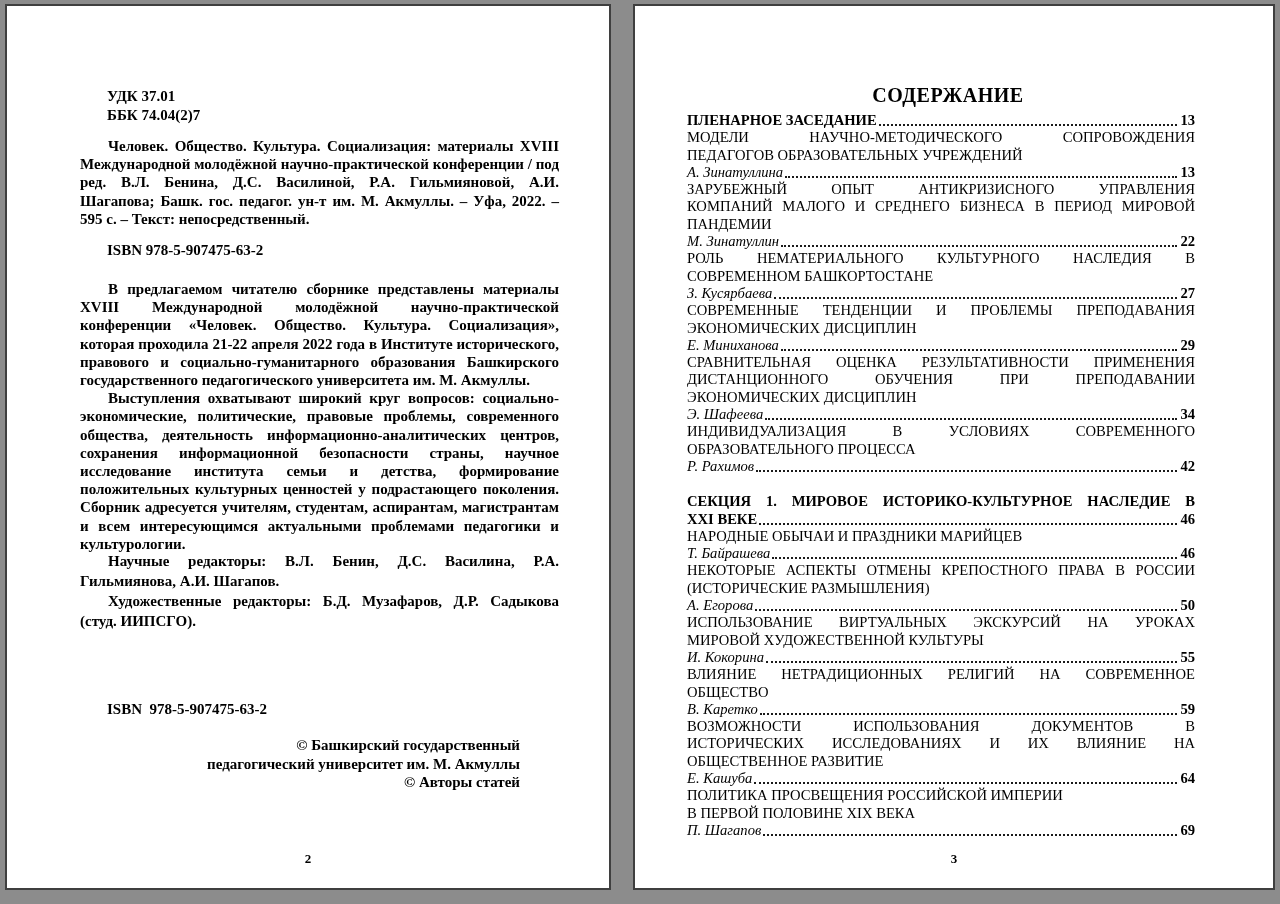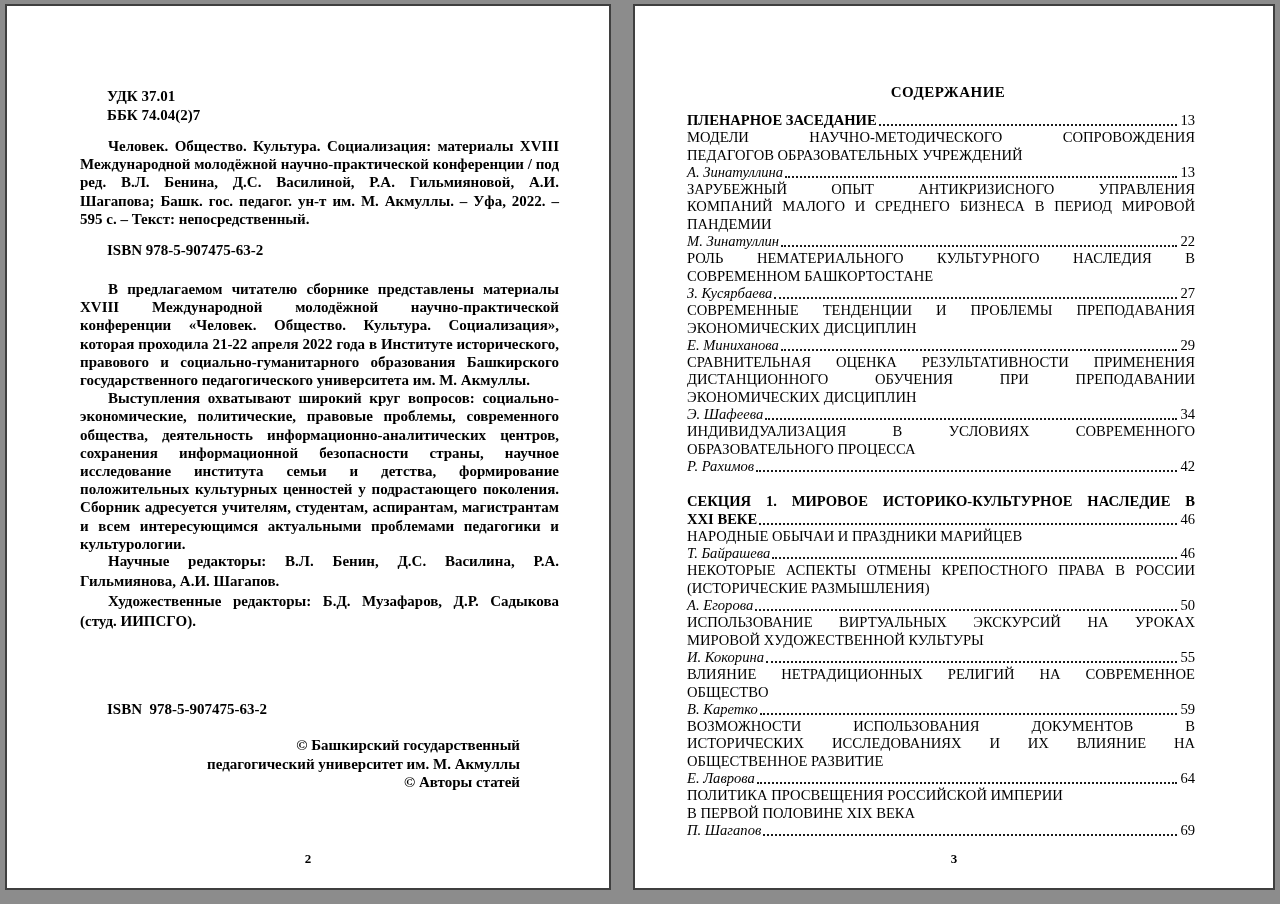--- a/index.html
+++ b/index.html
@@ -41,36 +41,36 @@
   .editors p{text-indent:28px;}
   .isbn-bottom{left:100px;top:695px;}
   .copyright{left:73px;top:730px;width:440px;text-align:right;line-height:18.5px;}
   .pagenum{
     left:0;right:0;top:845px;
     text-align:center;
     font-size:13px;font-weight:bold;
   }
 
   
-  .toc-title{left:59px;top:78px;width:508px;text-align:center;font-weight:bold;font-size:15px;letter-spacing:.5px;}
+  .toc-title{left:59px;top:78px;width:508px;text-align:center;font-weight:bold;font-size:20px;letter-spacing:.5px;}
   .toc-entries{left:52px;top:106px;width:508px;}
   .toc-entry{font-weight:normal;}
   .toc-entry.bold{font-weight:bold;}
   .toc-entry.gap{margin-top:18px;}
   .toc-line{line-height:17.3px;}
   .toc-line.just{text-align:justify;text-align-last:justify;}
   .leader-row{display:flex;align-items:flex-end;line-height:17.3px;}
   .leader-row .lt{white-space:nowrap;}
   .leader-row.author .lt{font-style:italic;font-weight:normal;}
   .leader-row .dots{
     flex:1;min-width:8px;
     border-bottom:2px dotted #1a1a1a;
     margin:0 3px 3px 2px;
   }
-  .leader-row .pg{white-space:nowrap;font-weight:normal;}
+  .leader-row .pg{white-space:nowrap;font-weight:bold;}
 </style>
 </head>
 <body>
 
 <div class="viewer">
 
   <div class="page page-left">
     <div class="blk udk-block">
       <div>УДК 37.01</div>
       <div>ББК 74.04(2)7</div>
@@ -208,21 +208,21 @@
             <span class="lt">В. Каретко</span>
             <span class="dots"></span>
             <span class="pg">59</span>
           </div>
         </div>
         <div class="toc-entry">
           <div class="toc-line just">ВОЗМОЖНОСТИ ИСПОЛЬЗОВАНИЯ ДОКУМЕНТОВ В</div>
           <div class="toc-line just">ИСТОРИЧЕСКИХ ИССЛЕДОВАНИЯХ И ИХ ВЛИЯНИЕ НА</div>
           <div class="toc-line">ОБЩЕСТВЕННОЕ РАЗВИТИЕ</div>
           <div class="leader-row author">
-            <span class="lt">Е. Лаврова</span>
+            <span class="lt">Е. Кашуба</span>
             <span class="dots"></span>
             <span class="pg">64</span>
           </div>
         </div>
         <div class="toc-entry">
           <div class="toc-line">ПОЛИТИКА ПРОСВЕЩЕНИЯ РОССИЙСКОЙ ИМПЕРИИ</div>
           <div class="toc-line">В ПЕРВОЙ ПОЛОВИНЕ XIX ВЕКА</div>
           <div class="leader-row author">
             <span class="lt">П. Шагапов</span>
             <span class="dots"></span>

